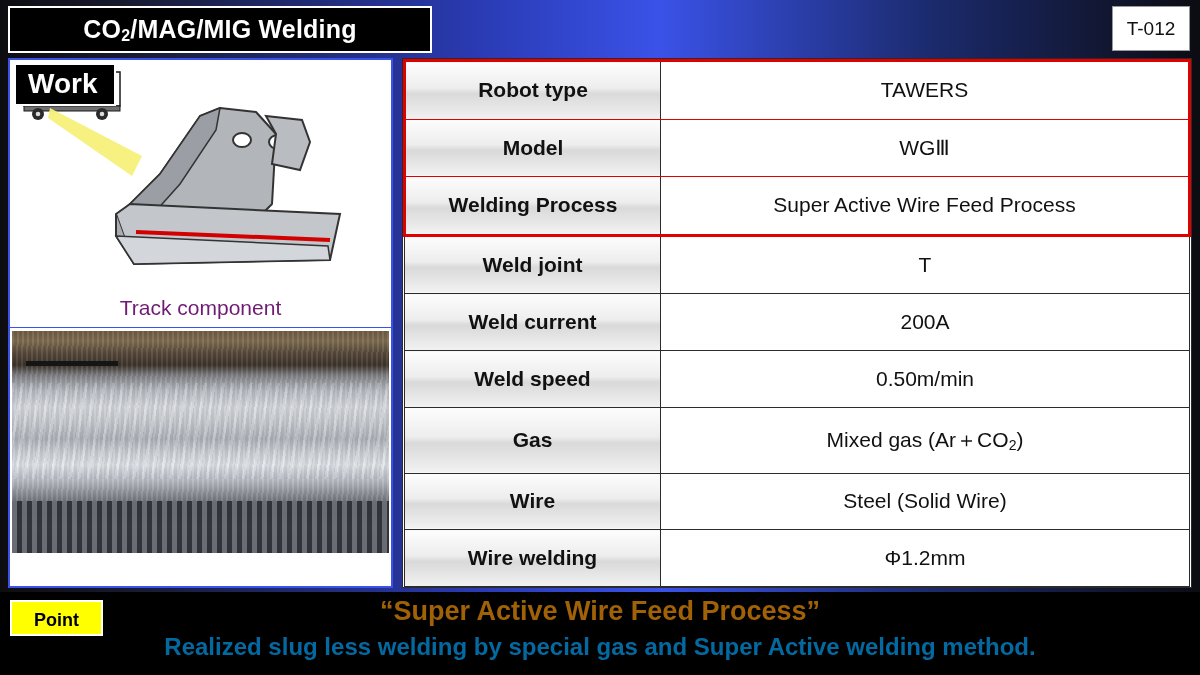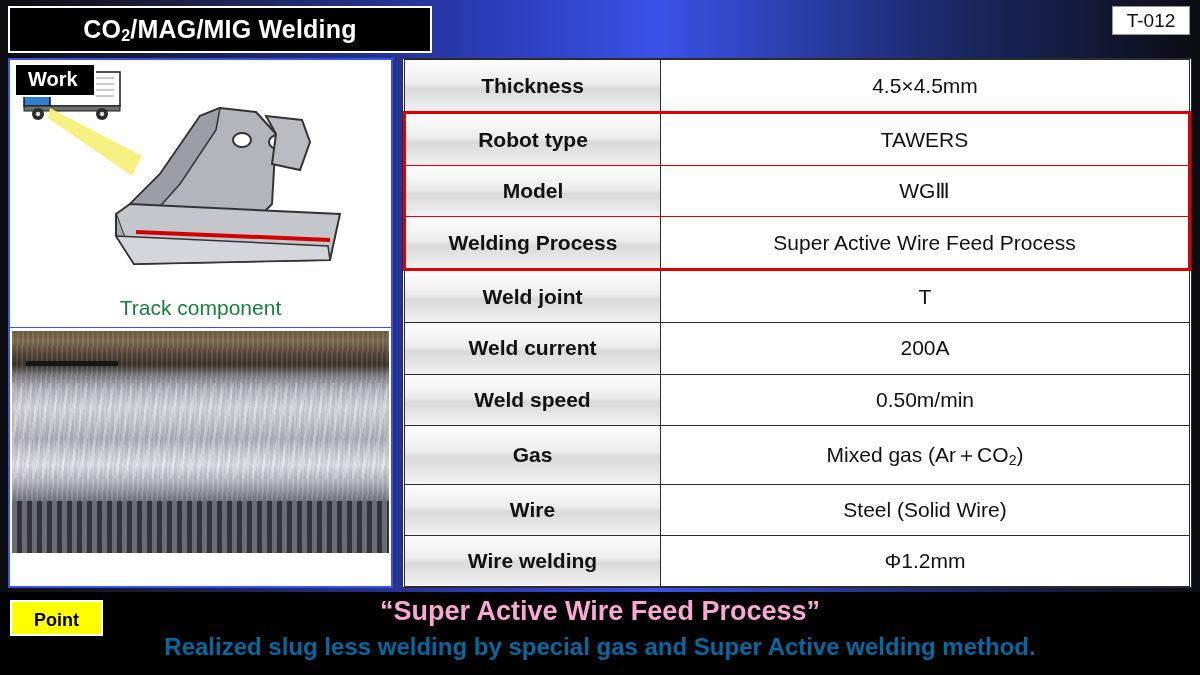--- a/index.html
+++ b/index.html
@@ -22,51 +22,51 @@
     border: 2px solid #fff;
     display: flex; align-items: center; justify-content: center;
   }
   .title-box .t {
     color: #fff; font-size: 25px; font-weight: bold; letter-spacing: .2px;
   }
   .title-box .t sub { font-size: 16px; vertical-align: -3px; }
 
   .slide-id {
     position: absolute; right: 10px; top: 6px;
-    min-width: 78px; height: 29px;
+    min-width: 78px; height: 45px;
     background: #fff; border: 1px solid #999;
     display: flex; align-items: center; justify-content: center;
     color: #111; font-size: 19px; padding: 0 10px;
   }
 
   
   .left-panel {
     position: absolute; left: 8px; top: 58px;
     width: 385px; height: 530px;
     background: #fff;
     border: 2px solid #3a52e8;
   }
   .work-tag {
     position: absolute; left: 4px; top: 3px;
     background: #000; color: #fff;
-    font-size: 20px; font-weight: bold;
+    font-size: 28px; font-weight: bold;
     padding: 3px 16px 4px 12px;
     border: 2px solid #fff;
     z-index: 5;
   }
   .img-cell {
     position: absolute; left: 0; width: 381px;
     background: #fff;
   }
   .img-top { top: 0; height: 268px; border-bottom: 1px solid #3a52e8; }
   .img-bot { top: 269px; height: 257px; }
 
   .caption {
     position: absolute; left: 0; width: 381px;
-    text-align: center; color: #15803d; font-size: 21px;
+    text-align: center; color: #701a75; font-size: 21px;
   }
   .cap-top { top: 236px; }
 
   
   .drawing { position: absolute; left: 0; top: 4px; width: 381px; height: 228px; }
 
   
   .bead {
     position: absolute; left: 2px; top: 2px;
     width: 377px; height: 222px;
@@ -137,21 +137,21 @@
   }
   .point-tag {
     position: absolute; left: 10px; top: 8px;
     background: #ffff00; color: #000;
     border: 2px solid #fff;
     font-size: 18px; font-weight: bold;
     padding: 8px 22px 3px 22px;
   }
   .foot-line1 {
     position: absolute; left: 0; top: 4px; width: 1200px;
-    text-align: center; color: #f9a8d4; font-size: 27px; font-weight: bold;
+    text-align: center; color: #a16207; font-size: 27px; font-weight: bold;
   }
   .foot-line2 {
     position: absolute; left: 0; top: 41px; width: 1200px;
     text-align: center; color: #0369a1; font-size: 24px; font-weight: bold;
   }
 </style>
 </head>
 <body>
 
 <div id="page">
@@ -208,24 +208,20 @@
         <div class="bead-teeth"></div>
         <div class="bead-scale"></div>
       </div>
 
     </div>
   </div>
 
   <div class="table-wrap">
     <table class="spec">
       <tbody>
-        <tr>
-            <td class="k">Thickness</td>
-            <td class="v">4.5×4.5mm</td>
-          </tr>
         <tr class="hl hl-first">
             <td class="k">Robot type</td>
             <td class="v">TAWERS</td>
           </tr>
         <tr class="hl">
             <td class="k">Model</td>
             <td class="v">WGⅢ</td>
           </tr>
         <tr class="hl hl-last">
             <td class="k">Welding Process</td>

